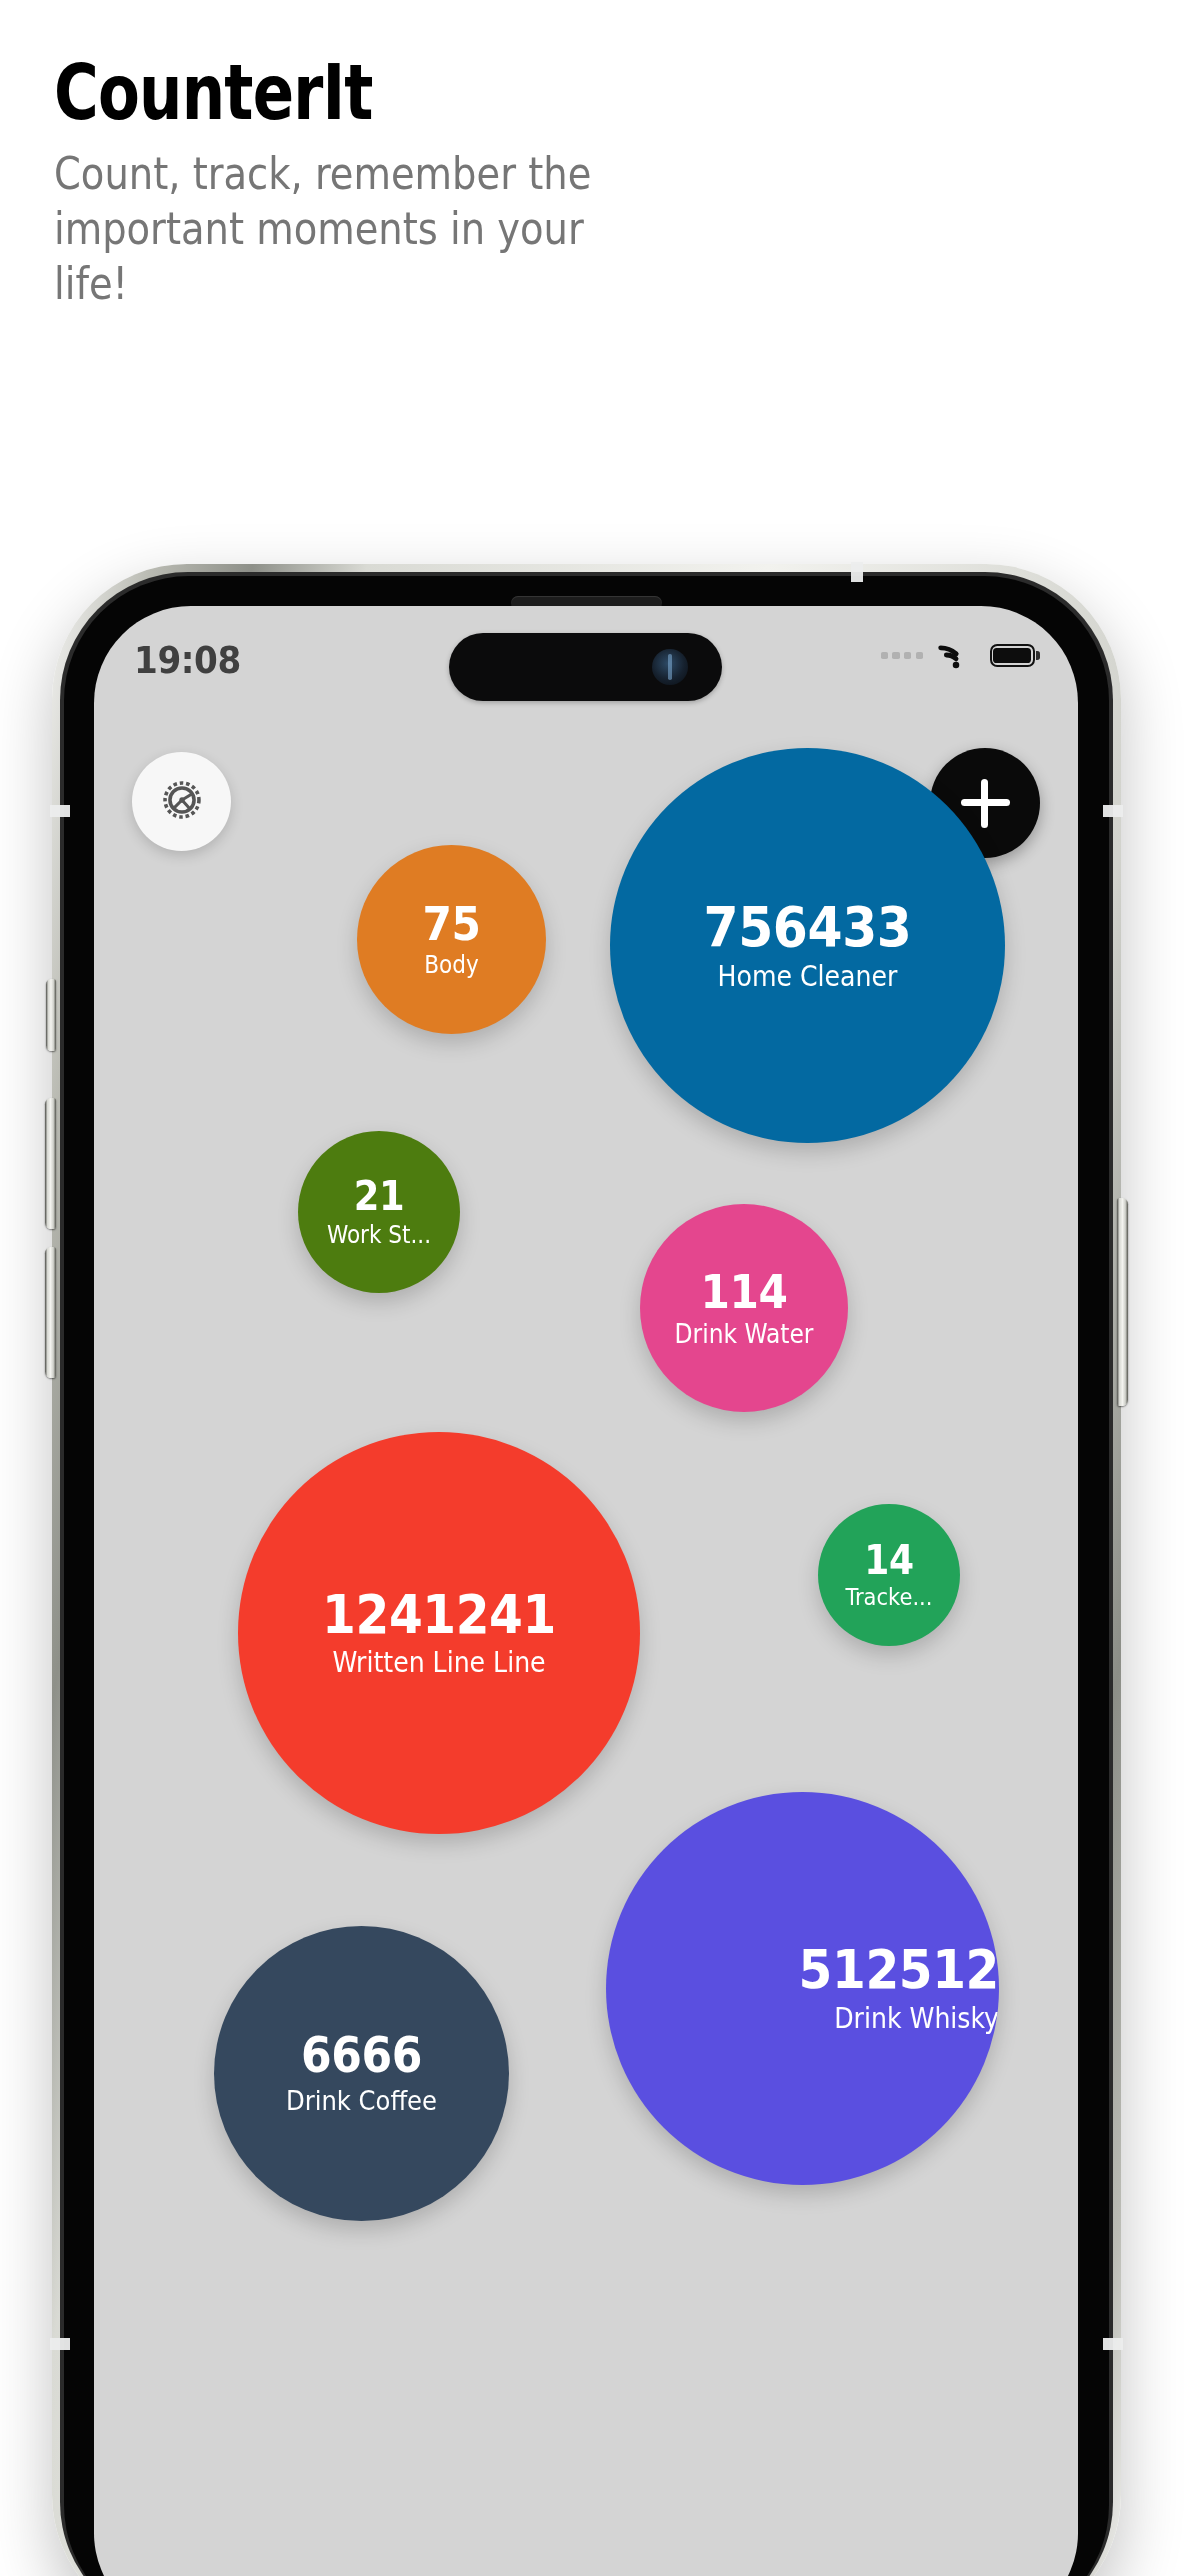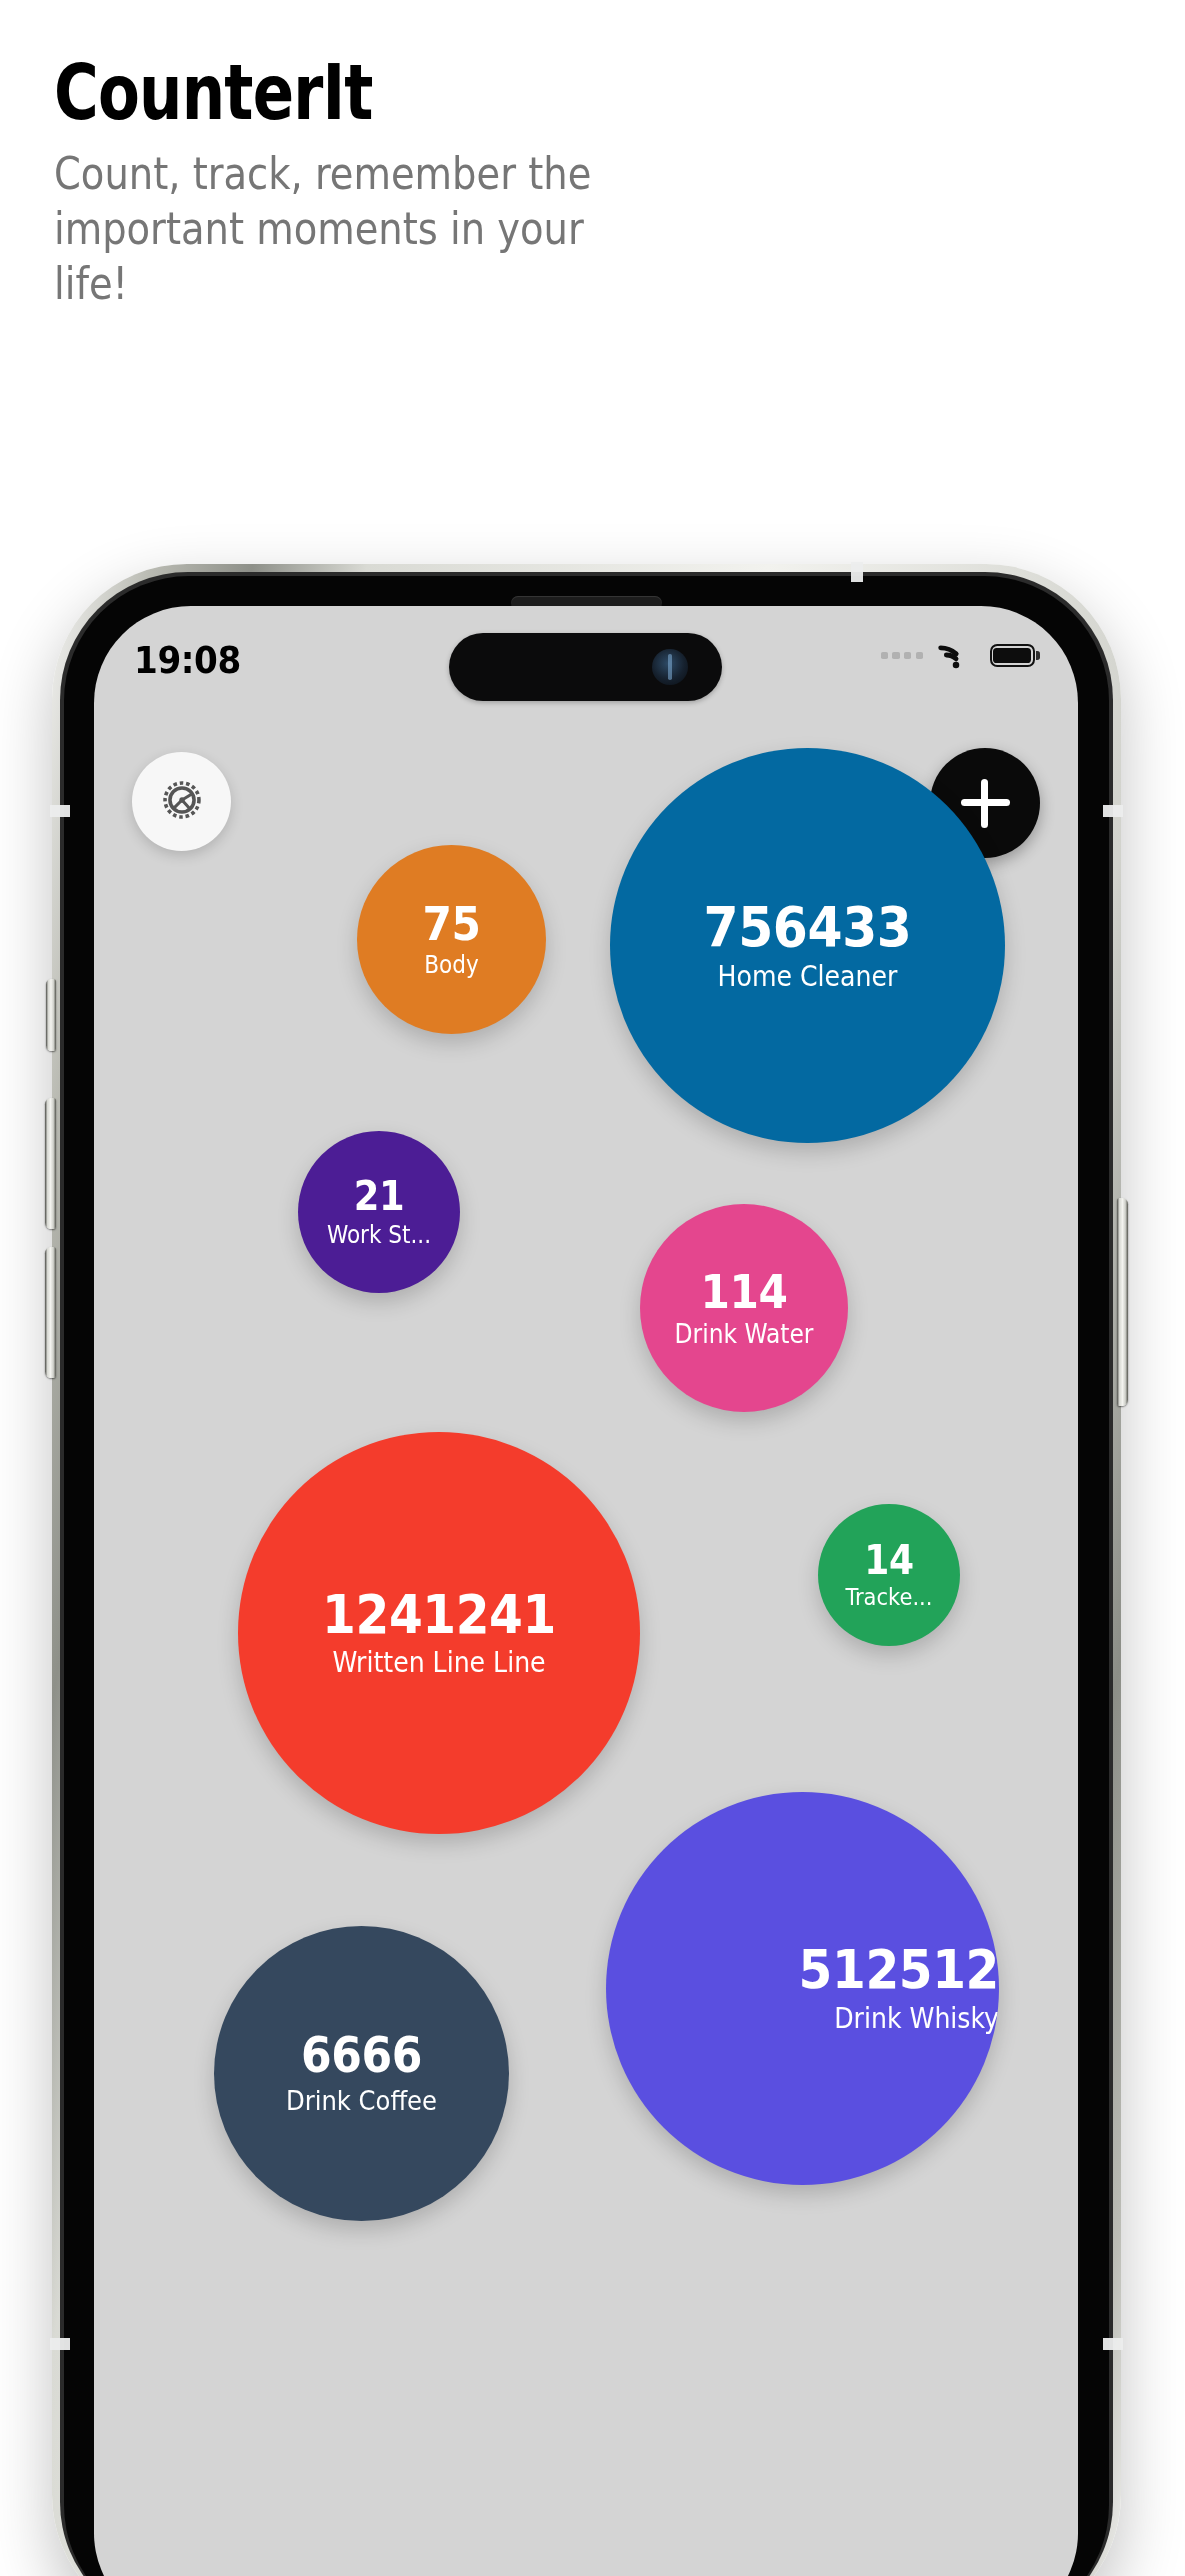--- a/index.html
+++ b/index.html
@@ -85,21 +85,21 @@
   #ant-r{right:-1.8px;top:241px;width:20px;height:11.7px;}
   #ant-bl{left:-1.8px;top:1774px;width:20px;height:11.7px;}
   #ant-br{right:-1.8px;top:1774px;width:20px;height:11.7px;}
 
   
   #statusbar{
     position:absolute;left:0;top:0;width:984px;height:106px;
   }
   #status-time{
     position:absolute;left:40px;top:32px;
-    font-size:38px;font-weight:700;color:#000000;
+    font-size:38px;font-weight:700;color:#404040;
     font-family:"Liberation Sans Narrow","DejaVu Sans Condensed","Liberation Sans",sans-serif;
     letter-spacing:-0.4px;
   }
   #dynamic-island{
     position:absolute;left:50%;top:27px;margin-left:-137px;
     width:273px;height:68px;border-radius:34px;
     background:#0b0b0c;
     box-shadow:0 1.8px 5.4px rgba(0,0,0,0.25);
   }
   #island-camera{
@@ -250,21 +250,21 @@
 
     <div id="bubbles">
         <div class="bubble" style="left: 263px; top: 239px; width: 189px; height: 189px; background: rgb(223, 124, 35);">
           <div class="bub-value" style="font-size: 47px;">75</div>
           <div class="bub-label" style="font-size: 24px;">Body</div>
         </div>
         <div class="bubble" style="left: 516px; top: 142px; width: 395px; height: 395px; background: #0369a1;">
           <div class="bub-value" style="font-size: 56px;">756433</div>
           <div class="bub-label" style="font-size: 28px;">Home Cleaner</div>
         </div>
-        <div class="bubble" style="left: 204px; top: 525px; width: 162px; height: 162px; background: #4c1d95;">
+        <div class="bubble" style="left: 204px; top: 525px; width: 162px; height: 162px; background: #4d7c0f;">
           <div class="bub-value" style="font-size: 41px;">21</div>
           <div class="bub-label" style="font-size: 24px;">Work St...</div>
         </div>
         <div class="bubble" style="left: 546px; top: 598px; width: 208px; height: 208px; background: rgb(228, 70, 142);">
           <div class="bub-value" style="font-size: 47px;">114</div>
           <div class="bub-label" style="font-size: 26px;">Drink Water</div>
         </div>
         <div class="bubble" style="left: 144px; top: 826px; width: 402px; height: 402px; background: rgb(244, 60, 44);">
           <div class="bub-value" style="font-size: 54px;">1241241</div>
           <div class="bub-label" style="font-size: 28px;">Written Line Line</div>

